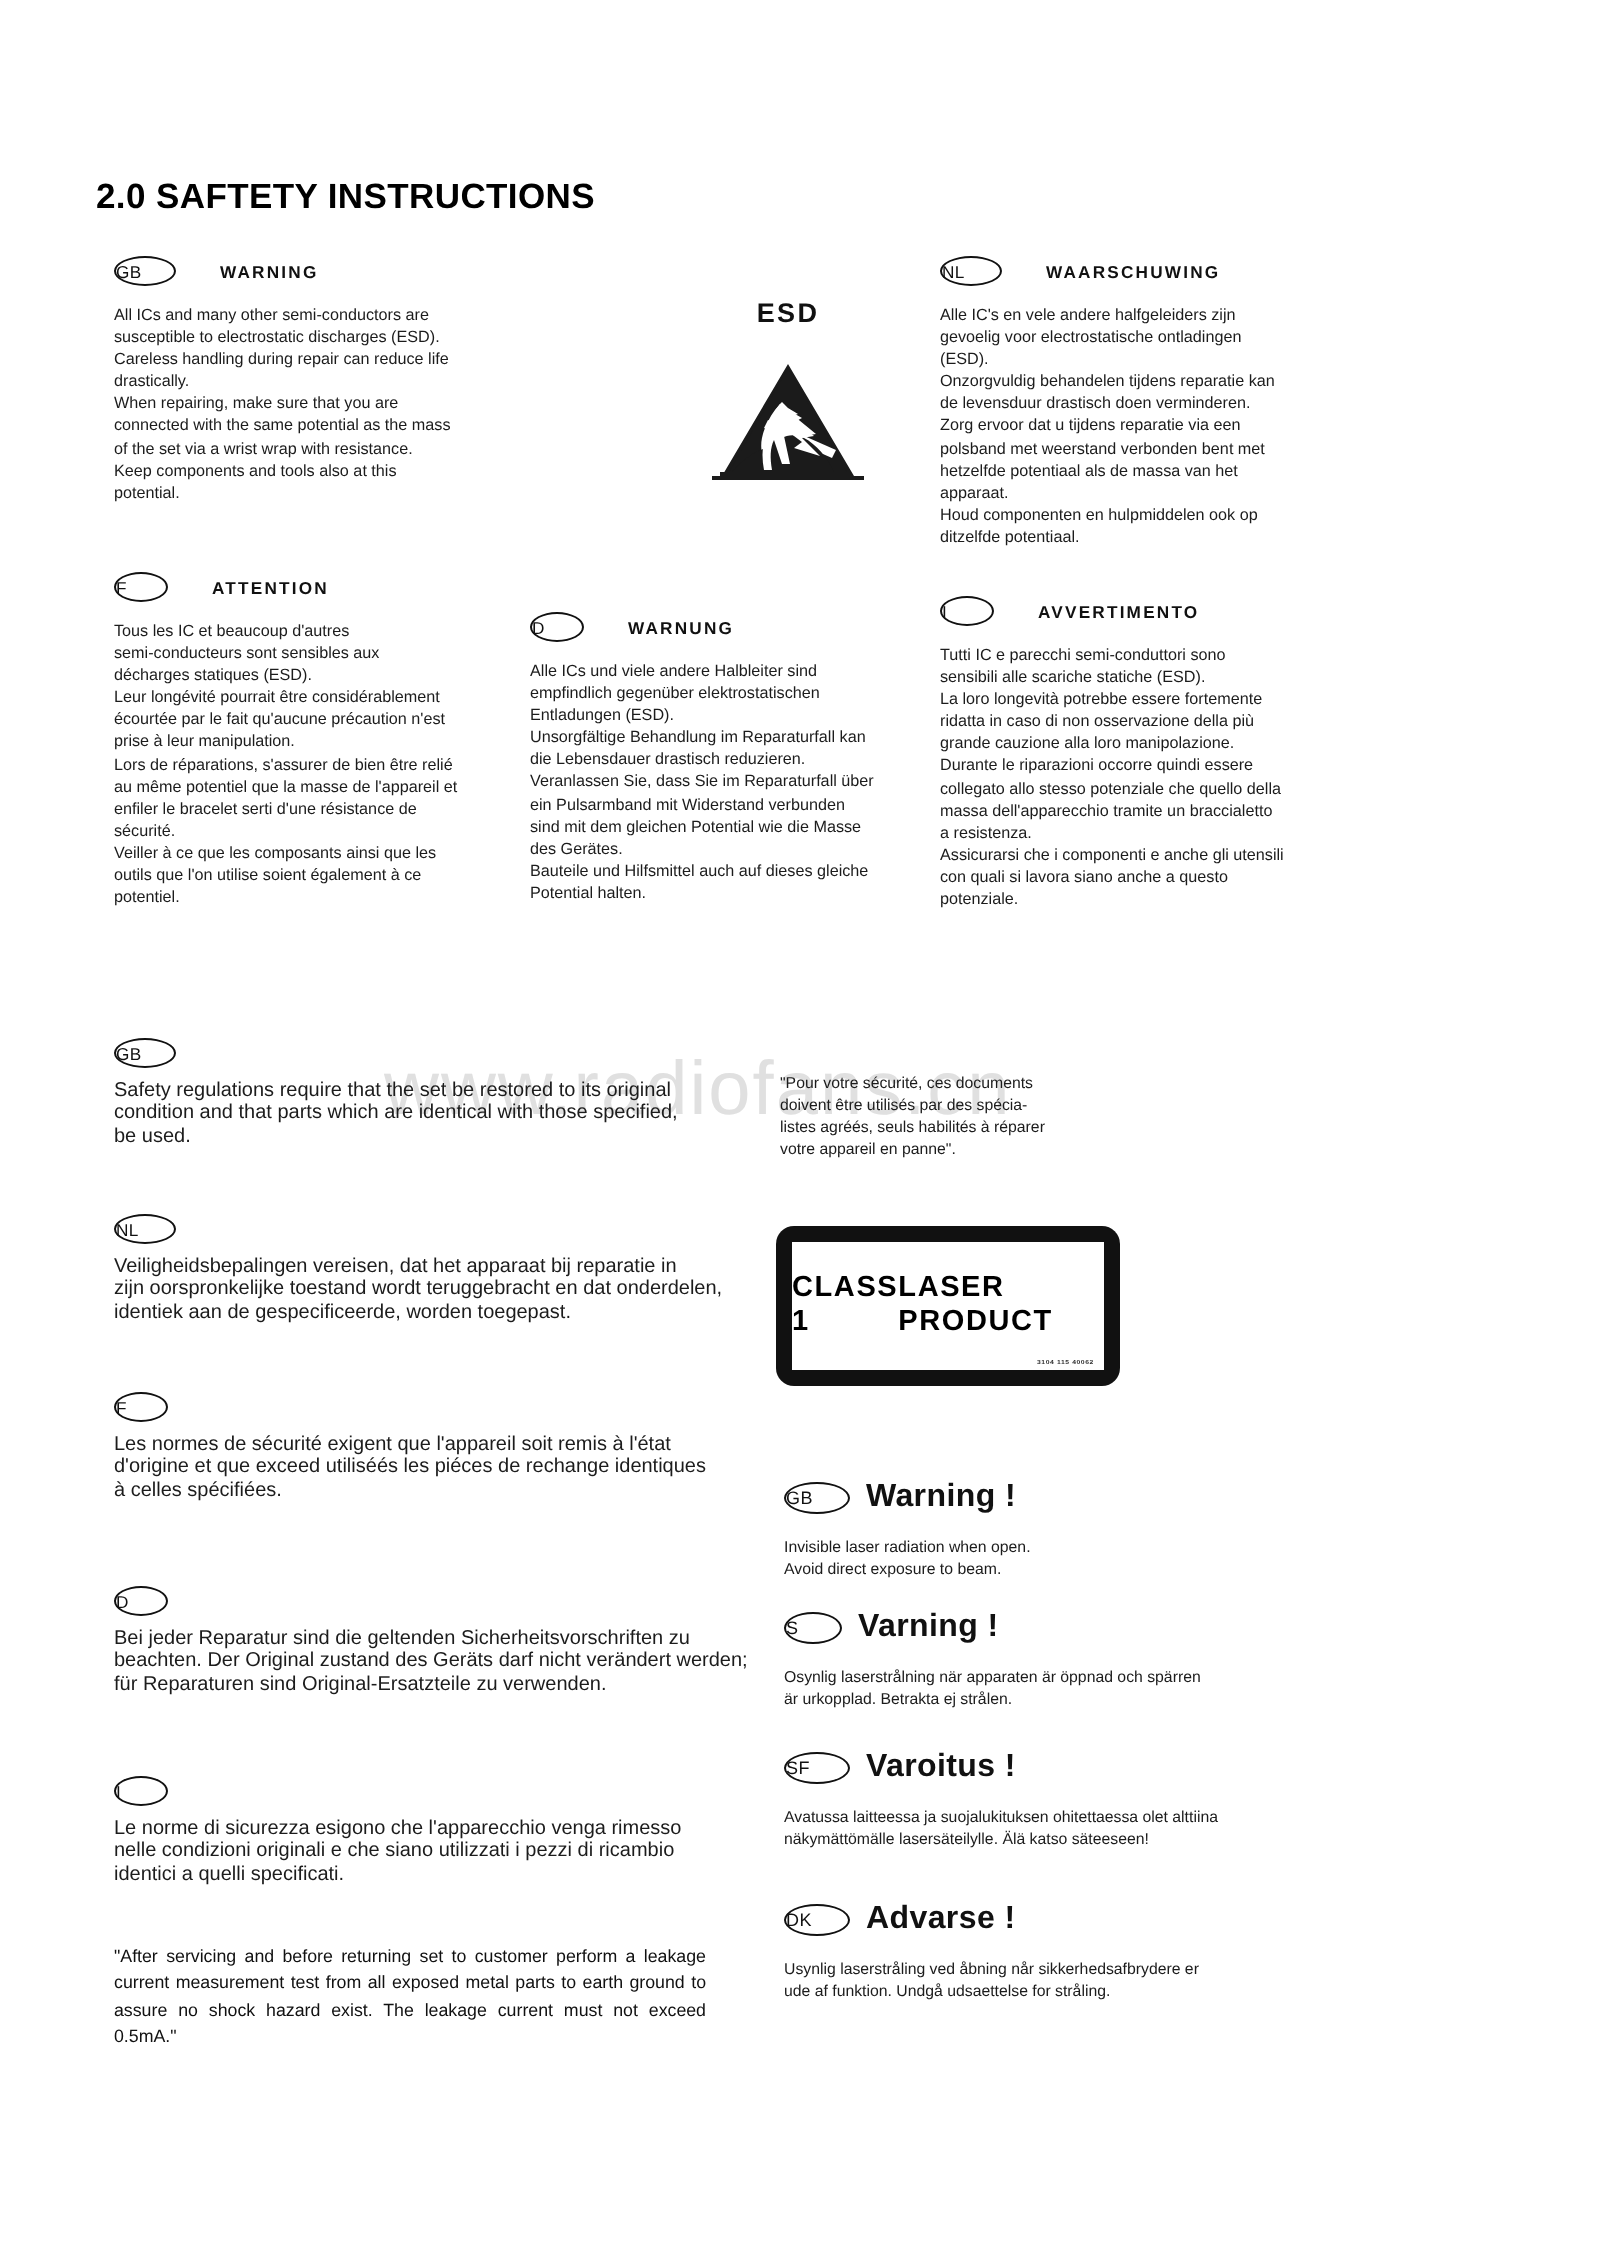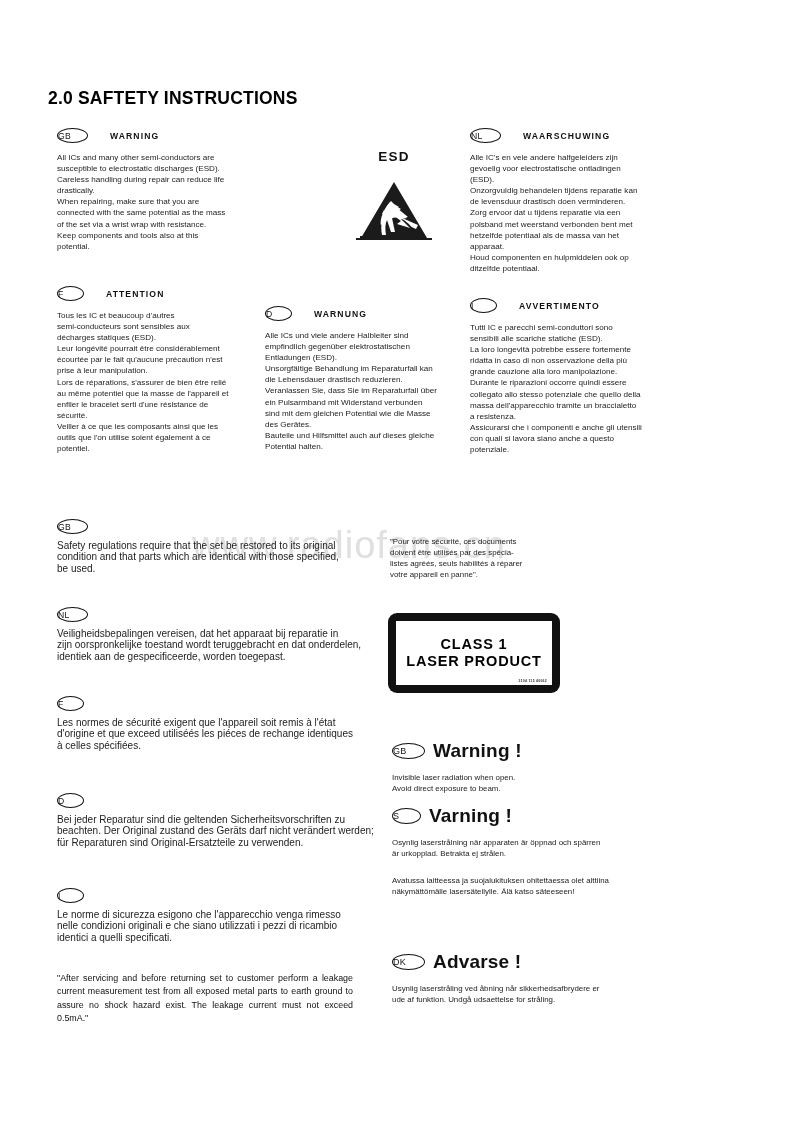--- a/index.html
+++ b/index.html
@@ -156,21 +156,20 @@
     padding: 8px;
     box-sizing: border-box;
     z-index: 2;
   }
   .laser-inner {
     background: #fff;
     width: 100%;
     height: 100%;
     position: relative;
     display: flex;
-    flex-direction: column;
     align-items: center;
     justify-content: center;
   }
   .laser-l1, .laser-l2 {
     font-size: 14.5px;
     font-weight: bold;
     letter-spacing: 0.8px;
     color: #000;
     line-height: 17px;
   }
@@ -194,21 +193,21 @@
     margin-bottom: 10px;
   }
   .lw-head .badge {
     width: 29px;
     height: 16px;
     line-height: 15px;
     font-size: 9px;
   }
   .lw-head .badge.w2 { width: 33px; }
   .lw-title {
-    font-size: 19px;
+    font-size: 16px;
     font-weight: bold;
     color: #111;
     letter-spacing: 0.2px;
   }
   .lw-text {
     font-size: 7.9px;
     line-height: 11px;
     color: #1c1c1c;
     white-space: pre-line;
   }
@@ -407,20 +406,24 @@
   <div class="lw" style="left:392px; top:805px; width:260px;">
     <div class="lw-head">
       <span class="badge">S</span>
       <span class="lw-title">Varning !</span>
     </div>
     <div class="lw-text">Osynlig laserstrålning när apparaten är öppnad och spärren
 är urkopplad.  Betrakta ej strålen.</div>
   </div>
 
   <div class="lw" style="left:392px; top:875px; width:260px;">
+    <div class="lw-head">
+      <span class="badge w2">SF</span>
+      <span class="lw-title">Varoitus !</span>
+    </div>
     <div class="lw-text">Avatussa laitteessa ja suojalukituksen ohitettaessa olet alttiina
 näkymättömälle lasersäteilylle. Älä katso säteeseen!</div>
   </div>
 
   <div class="lw" style="left:392px; top:951px; width:260px;">
     <div class="lw-head">
       <span class="badge w2">DK</span>
       <span class="lw-title">Advarse !</span>
     </div>
     <div class="lw-text">Usynlig laserstråling ved åbning når sikkerhedsafbrydere er

